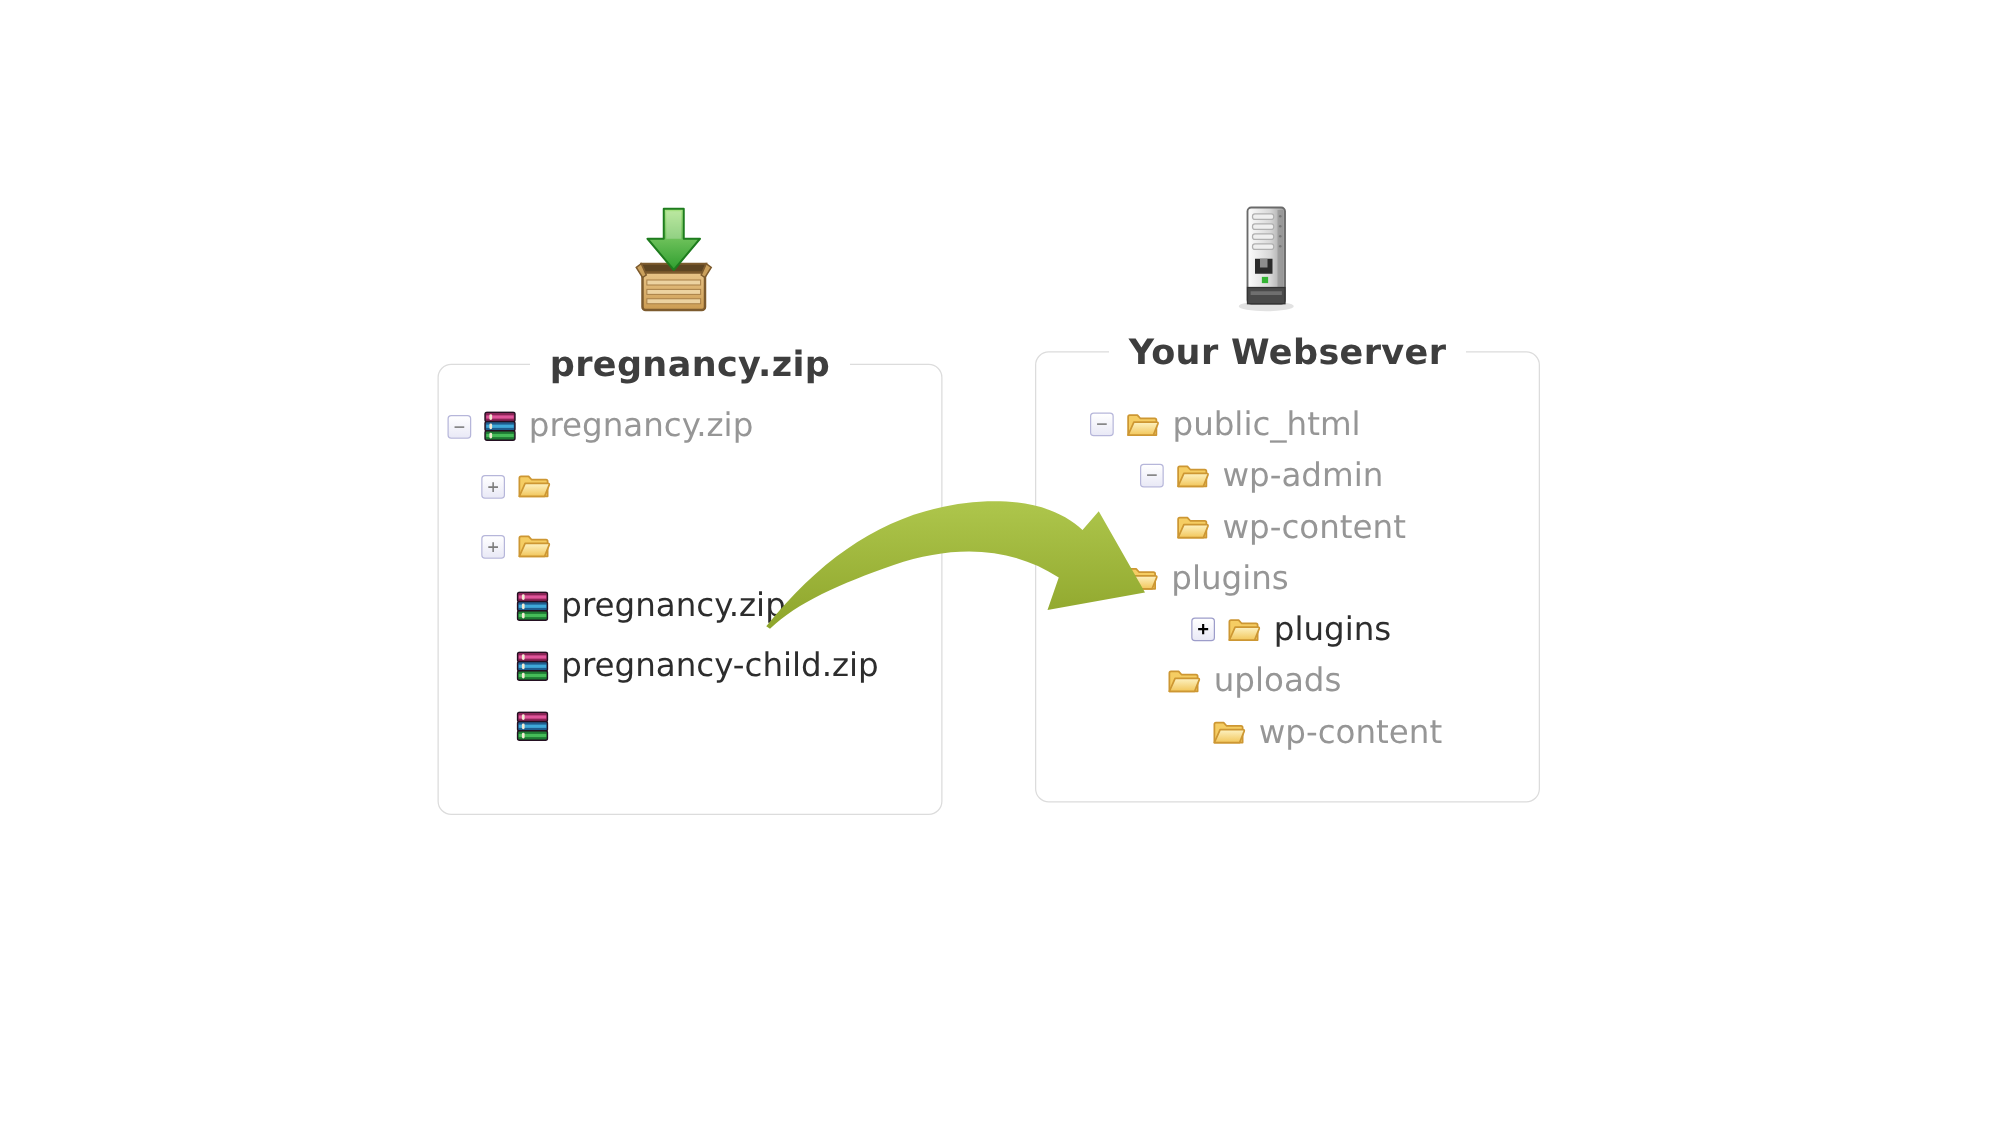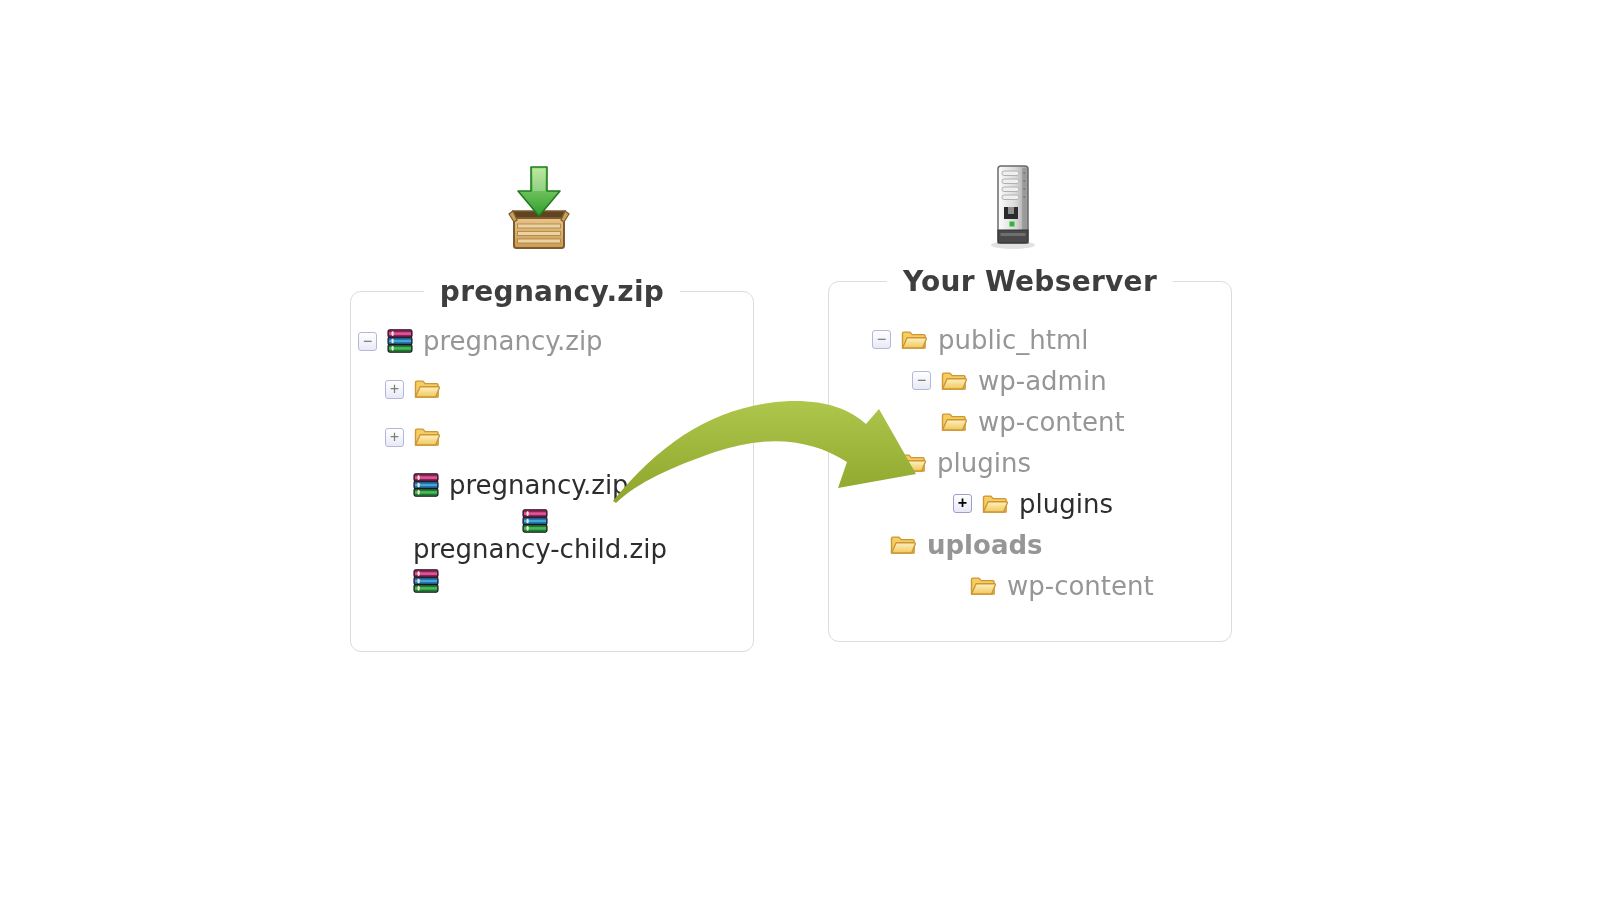--- a/index.html
+++ b/index.html
@@ -167,21 +167,21 @@
             </g>
             <g transform="translate(0,15.6)">
               <rect x="1" y="0" width="24" height="7.6" rx="1.6" fill="#1e7a33" stroke="#241022" stroke-width="1.1"></rect>
               <rect x="2" y="2.5" width="22" height="2.6" fill="#46bb58"></rect>
               <rect x="4.5" y="1.5" width="2.2" height="4.6" rx="1.1" fill="#f2ead2"></rect>
             </g>
           </svg>
         </span>
         <span class="lbl dark">pregnancy.zip</span>
       </li>
-      <li style="padding-left: 62px; flex-direction: column;">
+      <li style="padding-left: 62px;">
         <span class="node-icon">
           <svg width="26" height="25" viewBox="0 0 26 25">
             <g transform="translate(0,0.8)">
               <rect x="1" y="0" width="24" height="7.6" rx="1.6" fill="#8a2456" stroke="#241022" stroke-width="1.1"></rect>
               <rect x="2" y="2.5" width="22" height="2.6" fill="#e0559a"></rect>
               <rect x="4.5" y="1.5" width="2.2" height="4.6" rx="1.1" fill="#f2ead2"></rect>
             </g>
             <g transform="translate(0,8.2)">
               <rect x="1" y="0" width="24" height="7.6" rx="1.6" fill="#1f5d8e" stroke="#241022" stroke-width="1.1"></rect>
               <rect x="2" y="2.5" width="22" height="2.6" fill="#3fa9d9"></rect>
@@ -264,21 +264,21 @@
       <li style="padding-left: 125px;">
         <span class="exp bold">+</span>
         <span class="node-icon">
           <svg width="27" height="22" viewBox="0 0 27 22">
             <path d="M1.5,19 V4.4 q0,-1.3 1.3,-1.3 h6.1 l2.3,2.5 h11.6 q1.3,0 1.3,1.3 V19 z" fill="#f5cd63" stroke="#cd9733" stroke-width="1.4" stroke-linejoin="round"></path>
             <path d="M1.5,19 L6.1,8.7 h18.2 q1.5,0 1,1.4 L21.7,19 z" fill="url(#fgrad)" stroke="#cd9733" stroke-width="1.4" stroke-linejoin="round"></path>
           </svg>
         </span>
         <span class="lbl dark">plugins</span>
       </li>
-      <li style="padding-left: 62px; font-weight: bold;">
+      <li style="padding-left: 106px;">
         <span class="node-icon">
           <svg width="27" height="22" viewBox="0 0 27 22">
             <path d="M1.5,19 V4.4 q0,-1.3 1.3,-1.3 h6.1 l2.3,2.5 h11.6 q1.3,0 1.3,1.3 V19 z" fill="#f5cd63" stroke="#cd9733" stroke-width="1.4" stroke-linejoin="round"></path>
             <path d="M1.5,19 L6.1,8.7 h18.2 q1.5,0 1,1.4 L21.7,19 z" fill="url(#fgrad)" stroke="#cd9733" stroke-width="1.4" stroke-linejoin="round"></path>
           </svg>
         </span>
         <span class="lbl">uploads</span>
       </li>
       <li style="padding-left: 142px;">
         <span class="node-icon">

